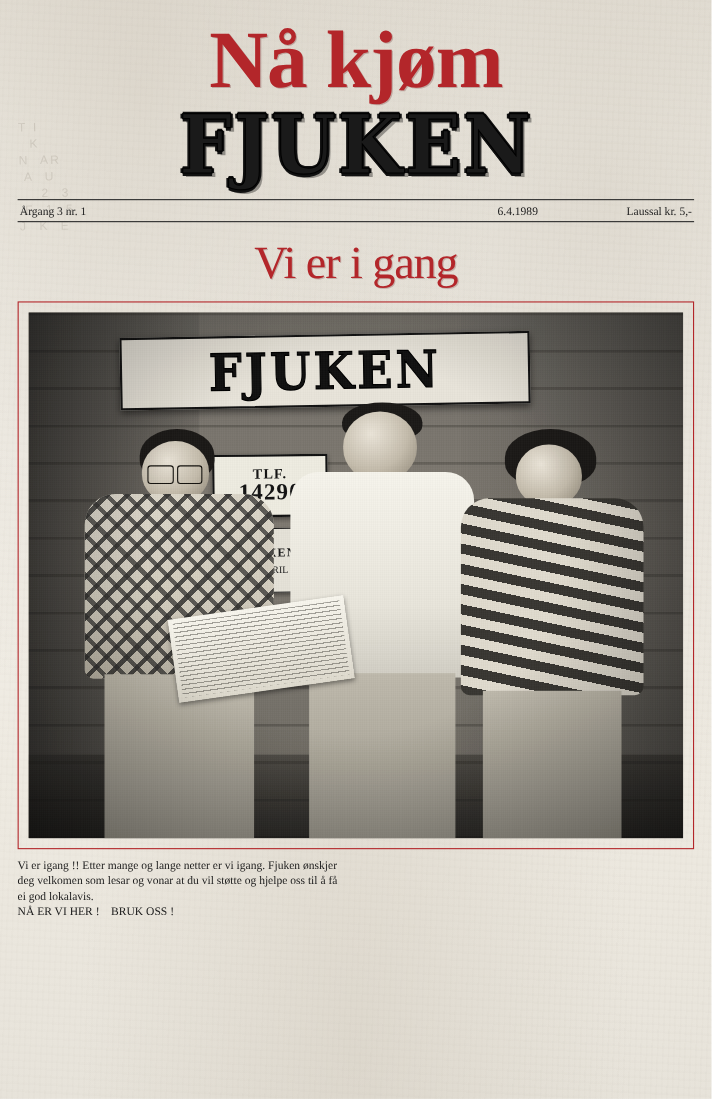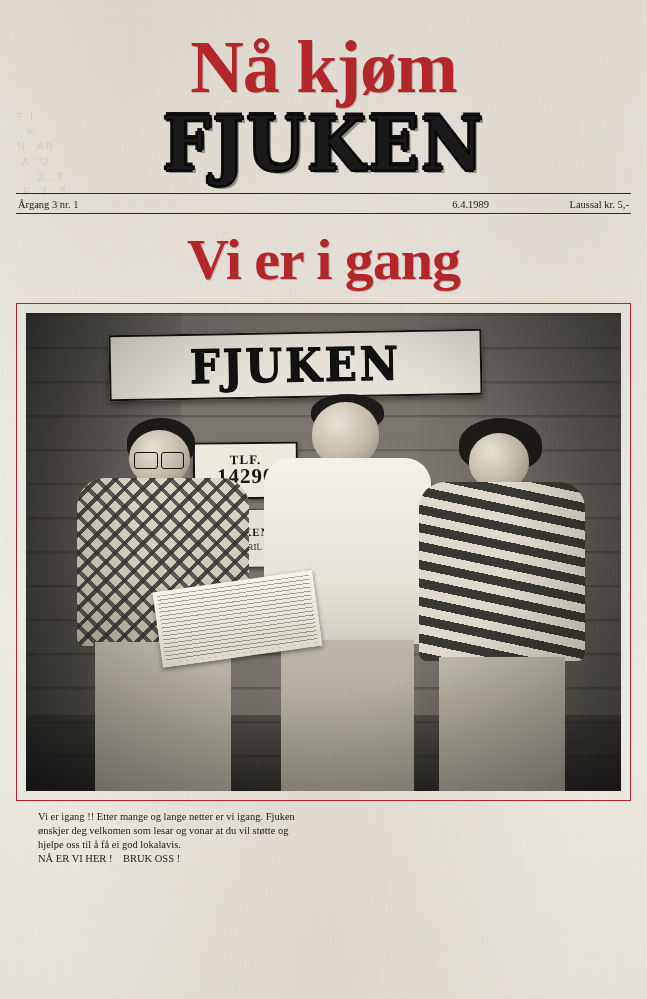--- a/index.html
+++ b/index.html
@@ -49,21 +49,21 @@
     line-height: 15px;
     letter-spacing: 2px;
     transform: rotate(-1.2deg);
     pointer-events: none;
     white-space: pre;
   }
 
   .content {
     position: absolute;
     inset: 0;
-    padding: 12px 16px;
+    padding: 0 16px;
     box-sizing: border-box;
   }
 
   
   .kicker {
     text-align: center;
     color: #b3262a;
     font-family: "Liberation Serif", serif;
     font-weight: bold;
     font-size: 74px;
@@ -111,22 +111,22 @@
   }
   .meta-rule .mid { flex: 1; text-align: right; }
   .meta-rule .left { width: 140px; text-align: left; }
   .meta-rule .right { width: 140px; text-align: right; }
 
   
   .headline {
     text-align: center;
     color: #b3262a;
     font-family: "Liberation Serif", serif;
-    font-weight: bold;
-    font-size: 58px;
+    font-weight: normal;
+    font-size: 42px;
     line-height: 1.05;
     margin-top: 16px;
     margin-bottom: 12px;
     letter-spacing: -1px;
     text-shadow: 1px 1px 0 rgba(90,20,20,0.22);
   }
 
   
   .photo-frame {
     border: 1.5px solid #b3262a;
@@ -331,21 +331,21 @@
   
   .caption {
     display: flex;
     gap: 14px;
     margin-top: 9px;
     font-family: "Liberation Serif", serif;
     font-size: 10.5px;
     line-height: 14px;
     color: #1c1c1c;
   }
-  .caption .col { flex: 1; margin-left: 22px; }
+  .caption .col { flex: 1; }
   .caption .col p { margin: 0; }
   .caption .bold { font-weight: normal; }
   .right-align { text-align: right; display: block; }
 </style>
 </head>
 <body>
 
 <div class="page">
   <div class="paper-noise"></div>
   <div class="ghost">T I

